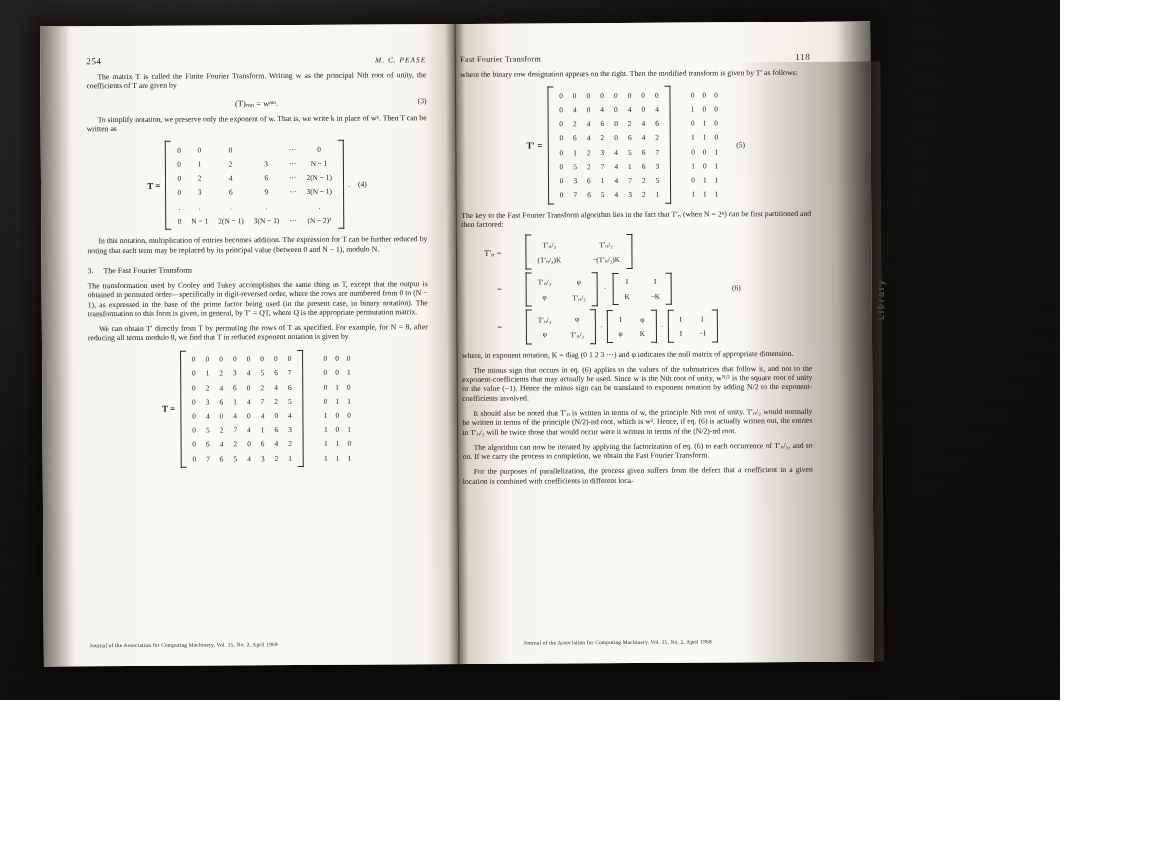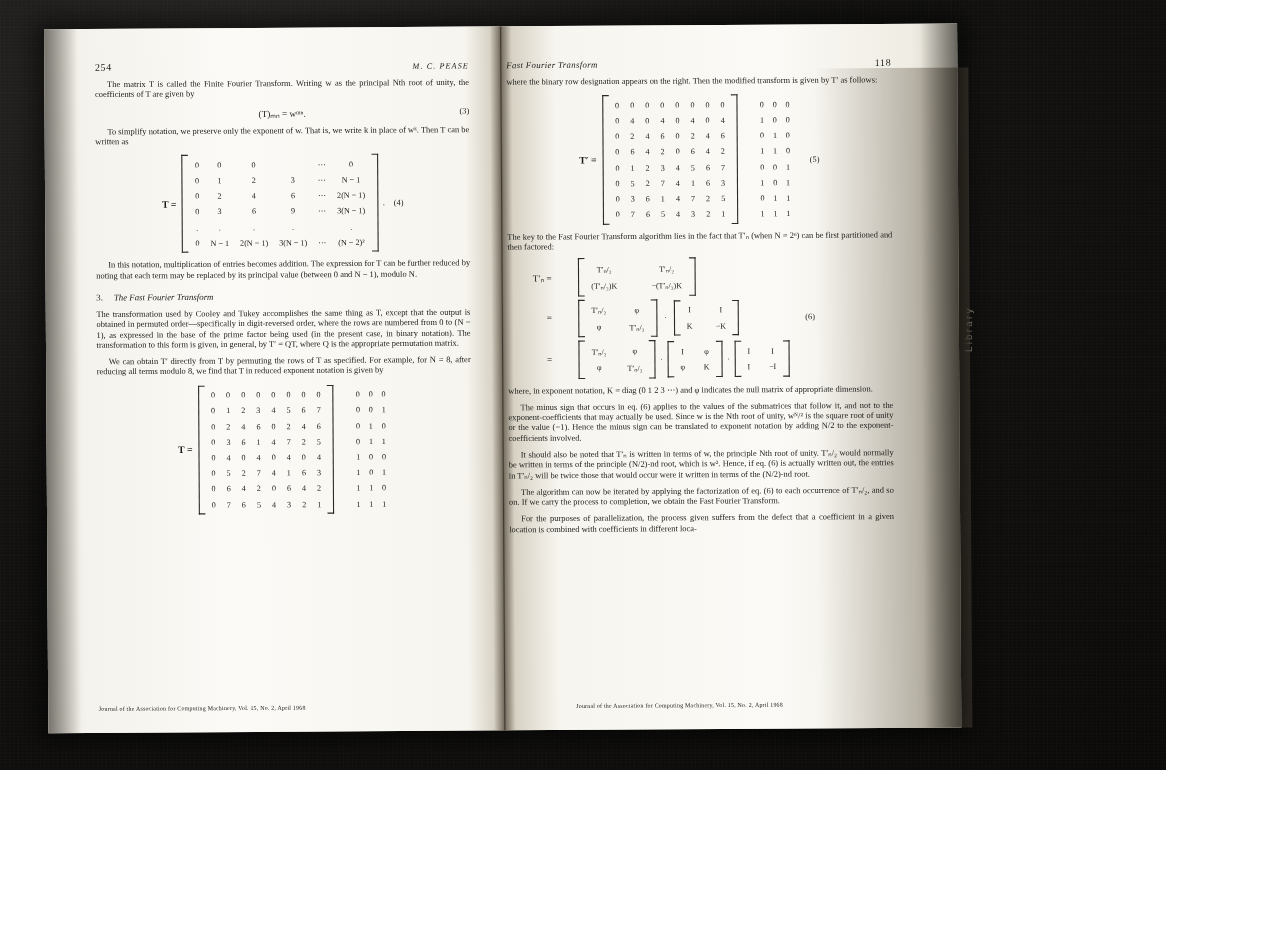--- a/index.html
+++ b/index.html
@@ -49,30 +49,30 @@
     position:absolute;top:0;bottom:0;
     color:#1a1a18;
   }
   .pg-left{left:46px;width:340px;}
   .pg-right{left:420px;width:350px;}
 
   .hdr{display:flex;justify-content:space-between;align-items:baseline;
     font-size:7.6px;letter-spacing:.6px;margin-top:30px;}
   .hdr .folio{font-size:9px;font-family:"Liberation Serif",serif;}
   .hdr .runhead{font-size:7.4px;letter-spacing:1px;font-style:italic;}
-  .runhead-italic{font-style:italic;font-size:8px;letter-spacing:.3px;}
+  .runhead-italic{font-size:8px;letter-spacing:.3px;}
 
   p.body{
     font-size:7.7px;line-height:9.3px;text-align:justify;margin:6px 0 0 0;
     text-indent:11px;hyphens:auto;
   }
   p.body.noind{text-indent:0;}
   .sechead{font-size:8px;margin:11px 0 3px 0;}
   .sechead .num{margin-right:8px;}
-  .sechead .ttl{font-style:italic;margin-top:34px;}
+  .sechead .ttl{margin-top:34px;}
 
   .eqline{position:relative;text-align:center;margin:7px 0 5px 0;font-size:8.4px;}
   .eqnum{position:absolute;right:0;font-size:7.6px;}
 
   
   .matwrap{position:relative;margin:8px 0 6px 0;display:flex;align-items:center;
     justify-content:center;}
   .matlabel{font-size:9px;font-weight:bold;margin-right:5px;}
   .bracket{position:relative;padding:2px 7px;}
   .bracket:before,.bracket:after{

